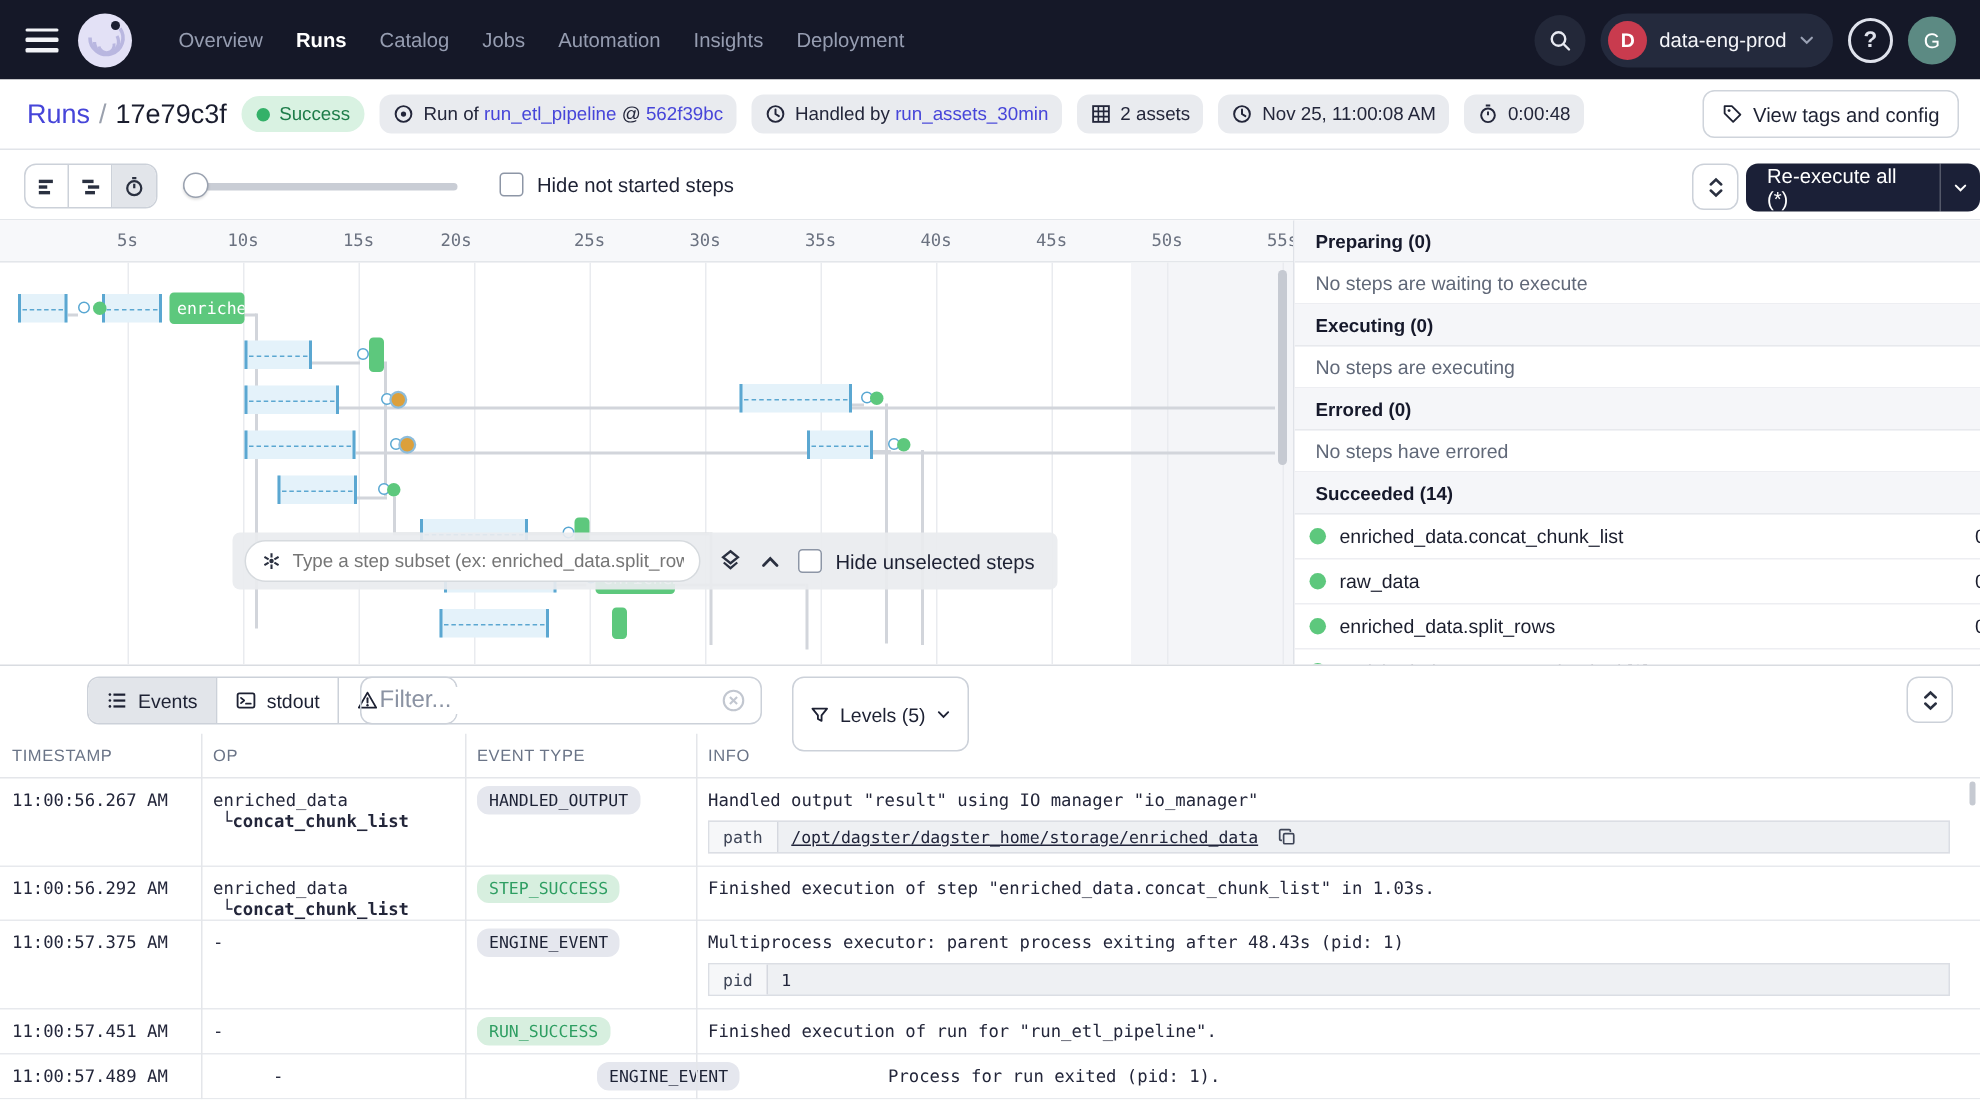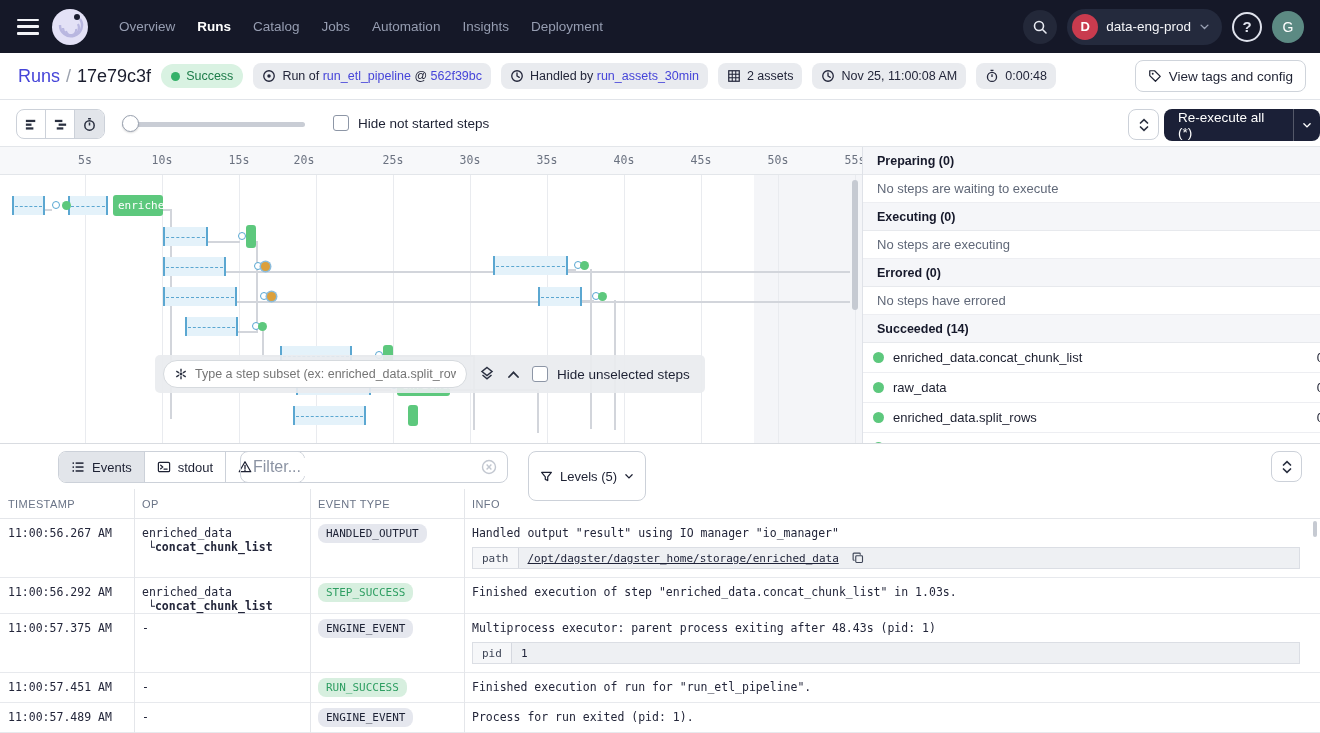--- a/index.html
+++ b/index.html
@@ -590,21 +590,21 @@
         <div class="lt-row" style="min-height:30px;">
           <div>11:00:57.451 AM</div>
           <div>
             <div class="" style="">-</div>
           </div>
           <div><span class="evbadge success">RUN_SUCCESS</span></div>
           <div>
             <div>Finished execution of run for "run_etl_pipeline".</div>
           </div>
         </div>
-        <div class="lt-row" style="min-height:30px;">
+        <div class="lt-row" style="min-height:30px;gap:40px;">
           <div>11:00:57.489 AM</div>
           <div>
             <div class="" style="">-</div>
           </div>
           <div><span class="evbadge neutral">ENGINE_EVENT</span></div>
           <div>
             <div>Process for run exited (pid: 1).</div>
           </div>
         </div>
       </div>

